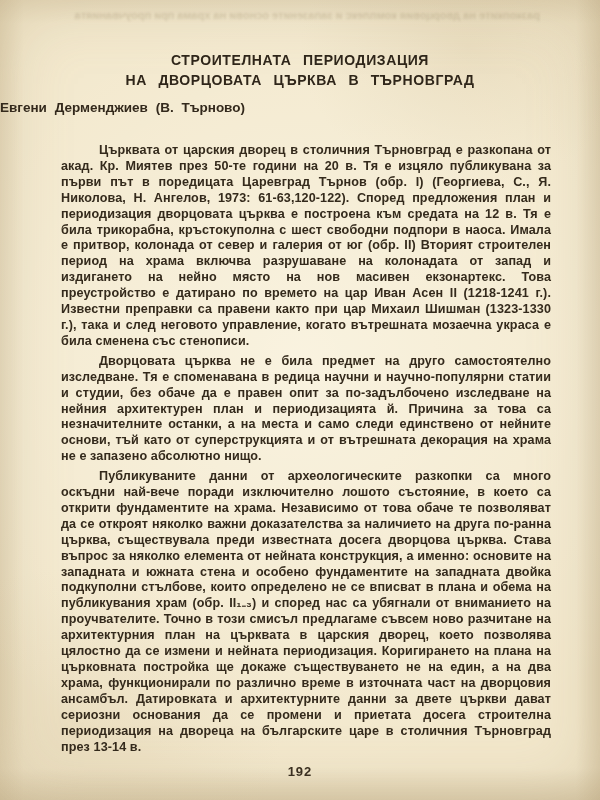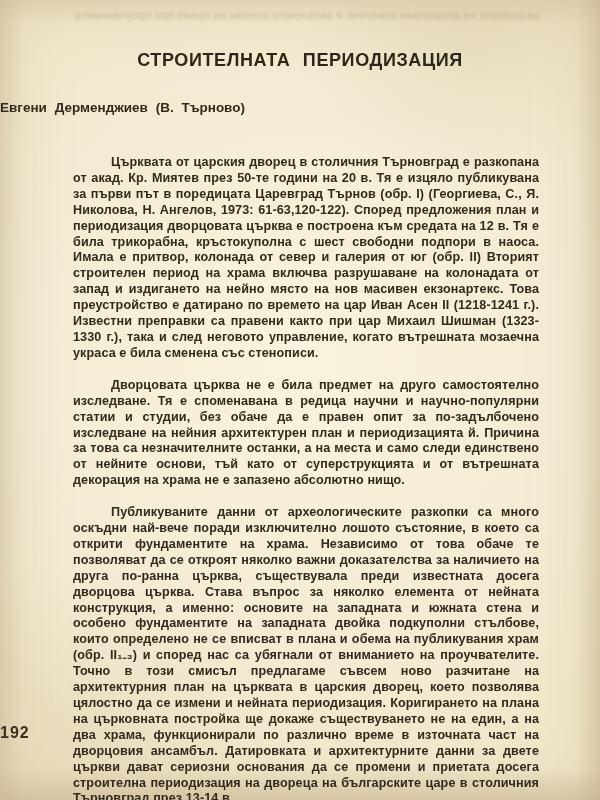--- a/index.html
+++ b/index.html
@@ -38,21 +38,21 @@
     user-select: none;
     pointer-events: none;
   }
   .title-block {
     position: absolute;
     top: 50px;
     left: 0;
     width: 100%;
     text-align: center;
     font-weight: bold;
-    font-size: 18px;
+    font-size: 14px;
     line-height: 20px;
     letter-spacing: 0.6px;
     word-spacing: 7px;
     color: #2f261a;
   }
   .author-line {
     position: absolute;
     top: 100px;
     left: 0;
     width: 100%;
@@ -62,49 +62,51 @@
     word-spacing: 4px;
     color: #33291c;
   }
   .article-body {
     position: absolute;
     top: 139px;
     left: 57px;
     width: 498px;
   }
   .article-body p {
-    margin: 16px;
+    margin: 4px;
     text-indent: 38px;
     text-align: justify;
     font-size: 12.6px;
     font-weight: bold;
     line-height: 15.9px;
     letter-spacing: 0.1px;
     color: #342a1c;
   }
   .page-number {
     position: absolute;
-    top: 724px;
+    top: 764px;
     left: 0;
     width: 100%;
-    font-size: 16px;
+    text-align: center;
+    font-size: 13px;
     font-weight: bold;
     letter-spacing: 1px;
     color: #3a2f20;
   }
 </style>
 </head>
 <body>
 
 <div class="scan-page">
 
   <div class="bleed">разкопките на дворцовия комплекс и запазените основи на храма при проучванията</div>
 
   <div class="title-block">
     <span>СТРОИТЕЛНАТА ПЕРИОДИЗАЦИЯ</span><br>
+    <span>НА ДВОРЦОВАТА ЦЪРКВА В ТЪРНОВГРАД</span>
   </div>
 
   <div class="author-line">Евгени Дерменджиев (В. Търново)</div>
 
   <div class="article-body">
     <p>Църквата от царския дворец в столичния Търновград е разкопана от акад. Кр. Миятев през 50-те години на 20 в. Тя е изцяло публикувана за първи път в поредицата Царевград Търнов (обр. I) (Георгиева, С., Я. Николова, Н. Ангелов, 1973: 61-63,120-122). Според предложения план и периодизация дворцовата църква е построена към средата на 12 в. Тя е била трикорабна, кръстокуполна с шест свободни подпори в наоса. Имала е притвор, колонада от север и галерия от юг (обр. II) Вторият строителен период на храма включва разрушаване на колонадата от запад и издигането на нейно място на нов масивен екзонартекс. Това преустройство е датирано по времето на цар Иван Асен II (1218-1241 г.). Известни преправки са правени както при цар Михаил Шишман (1323-1330 г.), така и след неговото управление, когато вътрешната мозаечна украса е била сменена със стенописи.</p>
     <p>Дворцовата църква не е била предмет на друго самостоятелно изследване. Тя е споменавана в редица научни и научно-популярни статии и студии, без обаче да е правен опит за по-задълбочено изследване на нейния архитектурен план и периодизацията й. Причина за това са незначителните останки, а на места и само следи единствено от нейните основи, тъй като от суперструкцията и от вътрешната декорация на храма не е запазено абсолютно нищо.</p>
     <p>Публикуваните данни от археологическите разкопки са много оскъдни най-вече поради изключително лошото състояние, в което са открити фундаментите на храма. Независимо от това обаче те позволяват да се откроят няколко важни доказателства за наличието на друга по-ранна църква, съществувала преди известната досега дворцова църква. Става въпрос за няколко елемента от нейната конструкция, а именно: основите на западната и южната стена и особено фундаментите на западната двойка подкуполни стълбове, които определено не се вписват в плана и обема на публикувания храм (обр. II₁₋₃) и според нас са убягнали от вниманието на проучвателите. Точно в този смисъл предлагаме съвсем ново разчитане на архитектурния план на църквата в царския дворец, което позволява цялостно да се измени и нейната периодизация. Коригирането на плана на църковната постройка ще докаже съществуването не на един, а на два храма, функционирали по различно време в източната част на дворцовия ансамбъл. Датировката и архитектурните данни за двете църкви дават сериозни основания да се промени и приетата досега строителна периодизация на двореца на българските царе в столичния Търновград през 13-14 в.</p>
   </div>
 

